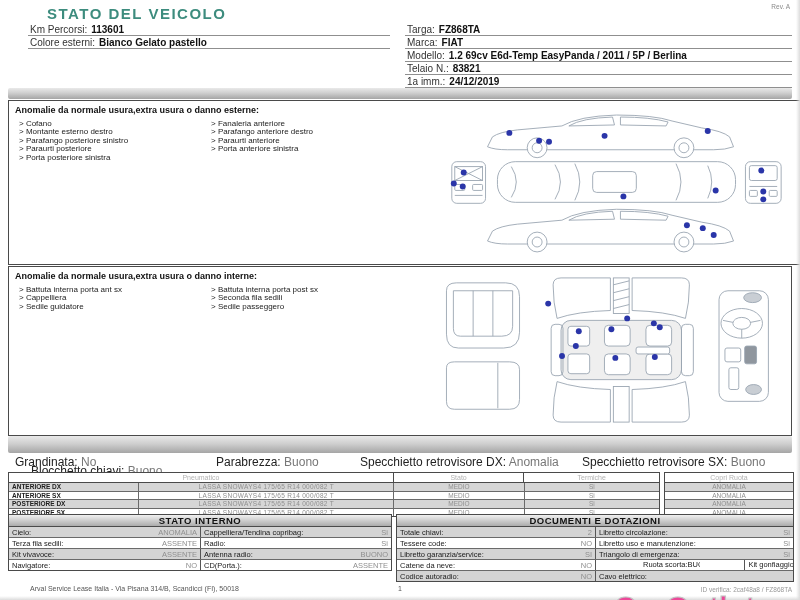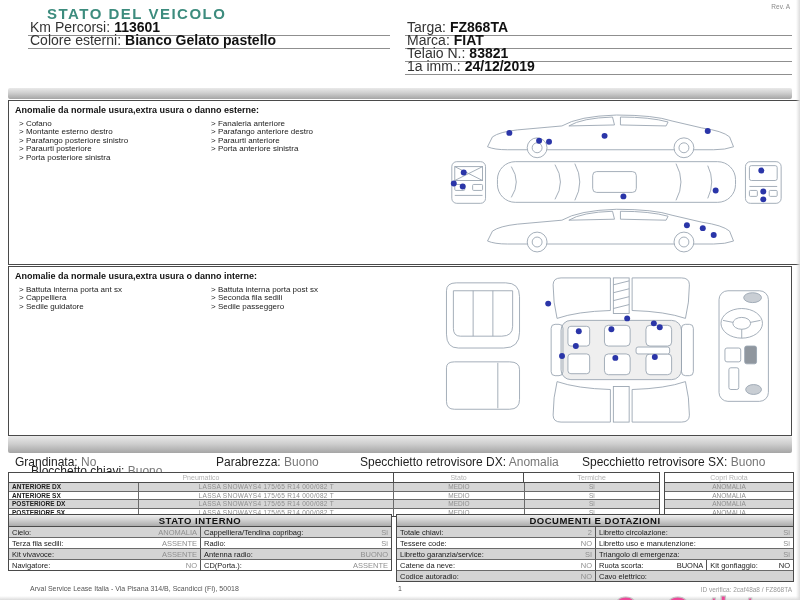--- a/index.html
+++ b/index.html
@@ -5,21 +5,21 @@
   html,body{margin:0;padding:0;}
   body{
     width:800px;height:600px;background:#ffffff;position:relative;overflow:hidden;
     font-family:"Liberation Sans", sans-serif;color:#1a1a1a;
     -webkit-font-smoothing:antialiased;
   }
   .abs{position:absolute;}
   
   .page-title{left:30px;top:5px;font-size:15px;font-weight:bold;letter-spacing:1.5px;color:#3d8c7e;margin-left:17px;}
   .rev{right:10px;top:3px;font-size:6.5px;color:#8a8a8a;}
-  .info-table{font-size:14px;}
+  .info-table{font-size:10px;}
   .info-table.left{left:28px;top:23px;width:362px;}
   .info-table.right{left:405px;top:23px;width:387px;}
   .info-row{display:flex;align-items:flex-end;border-bottom:1px solid #8f8f8f;height:12px;padding-left:2px;}
   .info-row .lbl{color:#333;margin-right:4px;white-space:nowrap;}
   .info-row .val{font-weight:bold;color:#111;white-space:nowrap;}
   
   .bar{left:8px;width:784px;background:linear-gradient(180deg,#e9e9e9 0%,#cfcfcf 45%,#a5a5a5 100%);border-radius:2px;}
   .bar1{top:88px;height:11px;}
   .bar2{top:436px;height:17px;}
   
@@ -60,21 +60,21 @@
   .bt-head{height:11px;line-height:11px;text-align:center;font-size:9.5px;font-weight:bold;letter-spacing:.5px;color:#111;
            background:linear-gradient(180deg,#f0f0f0,#ababab);border-bottom:1px solid #4a4a4a;}
   .bt-row{display:flex;height:10px;border-bottom:1px solid #6a6a6a;font-size:7.5px;}
   .bt-row:last-child{border-bottom:none;}
   .bt-row.alt{background:#d4d4d4;}
   .bt-cell{display:flex;align-items:center;justify-content:space-between;width:50%;box-sizing:border-box;padding:0 3px;overflow:hidden;white-space:nowrap;}
   .bt-cell + .bt-cell{border-left:1px solid #555;}
   .bt-cell .lbl{color:#1a1a1a;}
   .bt-cell .val{color:#8f8f8f;}
   .split{display:flex;width:50%;box-sizing:border-box;border-left:1px solid #555;overflow:hidden;}
-  .split .sub{display:flex;align-items:center;justify-content:space-between;box-sizing:border-box;padding:0 3px;overflow:hidden;white-space:nowrap;}
+  .split .sub{display:flex;align-items:flex-start;justify-content:space-between;box-sizing:border-box;padding:0 3px;overflow:hidden;white-space:nowrap;margin-left:44px;}
   .split .sub1{width:56%;}
   .split .sub2{width:44%;border-left:1px solid #555;}
   
   .foot-company{left:30px;top:585px;font-size:7px;color:#555;}
   .foot-page{left:398px;top:585px;font-size:7px;color:#555;}
   .doc-id{right:8px;top:586px;font-size:6.5px;color:#9a9a9a;z-index:6;}
   .watermark{right:0px;top:555px;font-size:31px;font-weight:bold;letter-spacing:0px;color:#ec4899;
              -webkit-text-stroke:1.2px #c4c4c4;text-shadow:0 0 1px #cccccc;z-index:5;pointer-events:none;margin-top:36px;}
   .edge-r{right:0;top:0;width:4px;height:600px;background:linear-gradient(90deg,rgba(255,255,255,0),#dcdcdc);}
   .edge-b{left:0;top:596px;width:800px;height:4px;background:linear-gradient(180deg,rgba(255,255,255,0),#dcdcdc);}
@@ -97,20 +97,24 @@
 </div>
 
 <div class="abs info-table right">
   <div class="info-row">
     <span class="lbl">Targa:</span>
     <span class="val">FZ868TA</span>
   </div>
   <div class="info-row">
     <span class="lbl">Marca:</span>
     <span class="val">FIAT</span>
+  </div>
+  <div class="info-row">
+    <span class="lbl">Modello:</span>
+    <span class="val">1.2 69cv E6d-Temp EasyPanda / 2011 / 5P / Berlina</span>
   </div>
   <div class="info-row">
     <span class="lbl">Telaio N.:</span>
     <span class="val">83821</span>
   </div>
   <div class="info-row">
     <span class="lbl">1a imm.:</span>
     <span class="val">24/12/2019</span>
   </div>
 </div>

